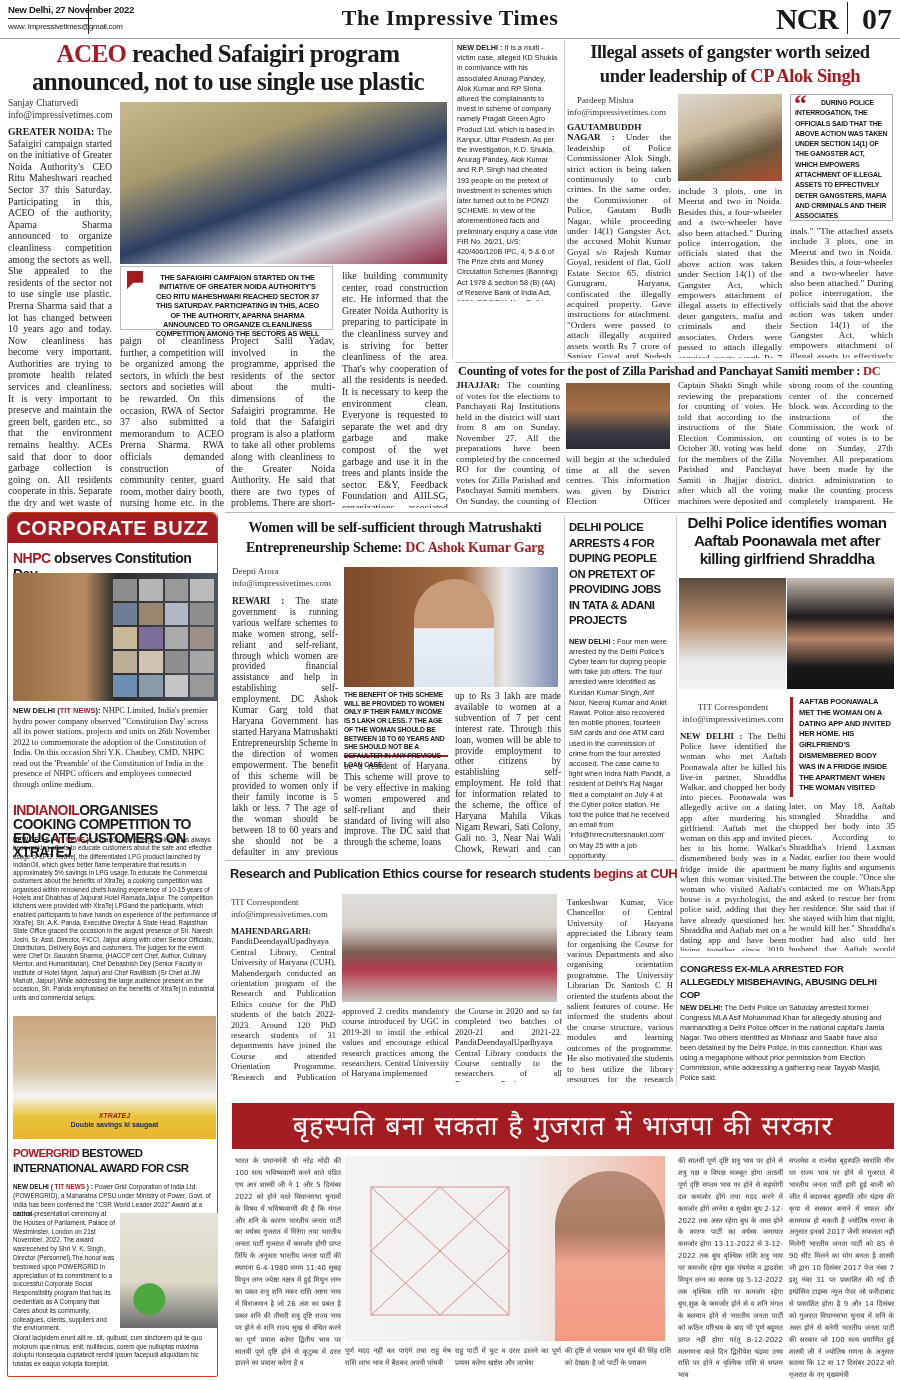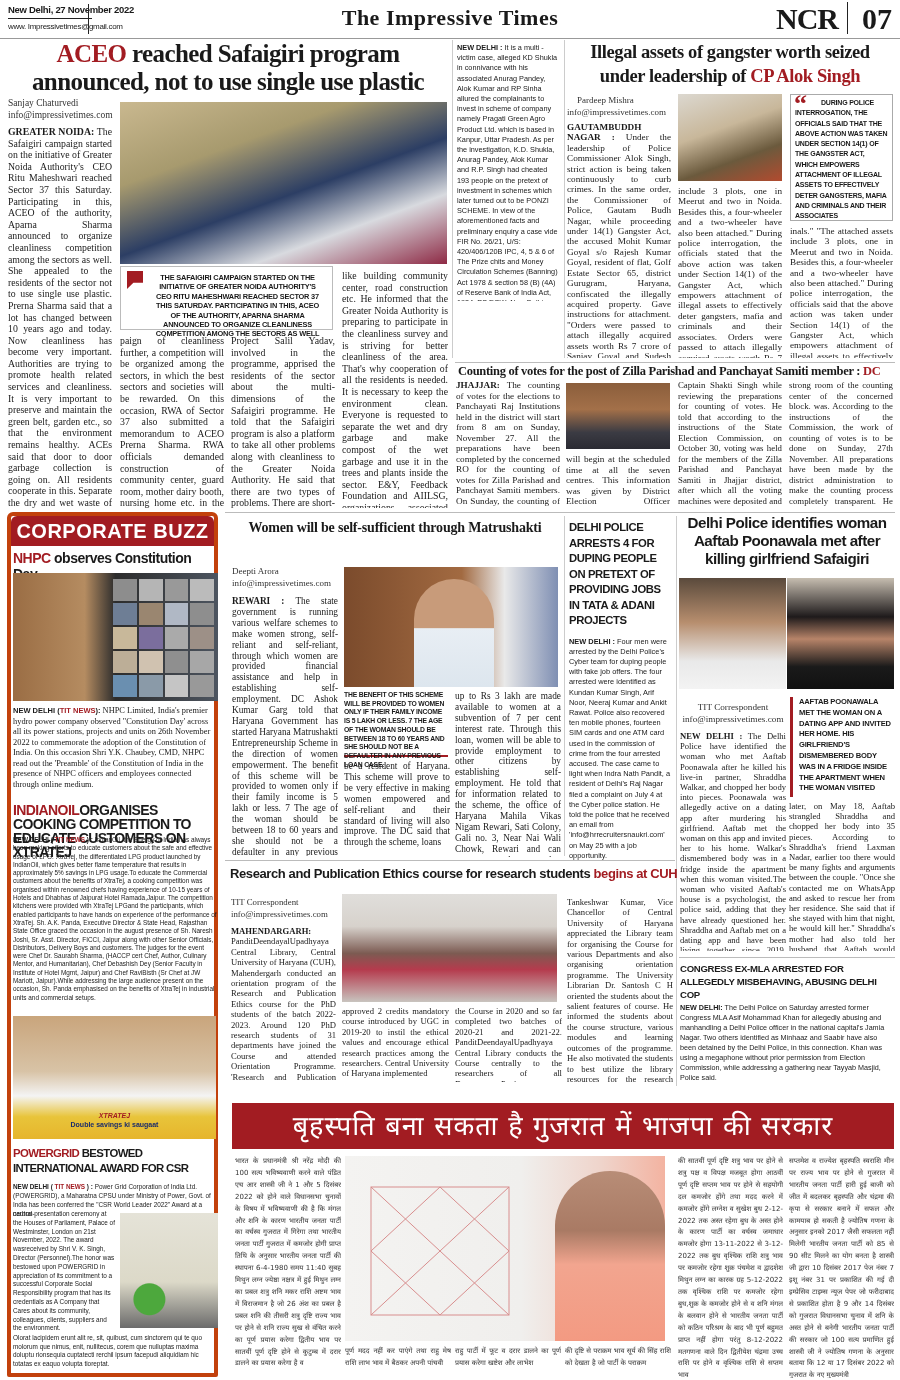--- a/index.html
+++ b/index.html
@@ -29,21 +29,21 @@
   .kicker { font-family: "Liberation Sans", "DejaVu Sans", sans-serif; font-weight: bold; font-size: 8.6px; line-height: 10.5px; text-transform: uppercase; letter-spacing: -0.2px; }
 
   .photo { background: linear-gradient(135deg, #8a7a6a 0%, #b7a58e 40%, #5e6f7e 100%); overflow: hidden; }
 
   .quote-box { border: 1px solid #bbb; padding: 6px 8px 4px 30px; background: #fff; }
   .quote-mark { position: absolute; left: 6px; top: 4px; width: 16px; height: 18px; background: #a21c22; clip-path: polygon(0 0,100% 0,100% 65%,40% 65%,0 100%); }
 
   .hr { background: #bbb; height: 1px; }
   .vr { background: #ccc; width: 1px; }
 
-  .corp-box { border: 4px solid #c2410c; border-radius: 6px 6px 2px 2px; }
+  .corp-box { border: 1px solid #c2410c; border-radius: 6px 6px 2px 2px; }
   .corp-head { background: #a21c22; color: #fff; text-align: center; font-family: "Liberation Sans", sans-serif; font-weight: bold; font-size: 20px; letter-spacing: 0.5px; padding: 4px 0 3px; border-radius: 6px 6px 0 0; }
 
   .hindi-banner { background: #a21c22; color: #fff; text-align: center; font-family: "DejaVu Sans", sans-serif; font-size: 27px; line-height: 46px; letter-spacing: 1px; }
   .hindi-txt { font-family: "DejaVu Sans", sans-serif; font-size: 7px; line-height: 11.9px; color: #333; text-align: justify; }
 </style>
 </head>
 <body>
 
 <div class="abs mast-left">
   <div class="mast-date">New Delhi, 27 November 2022</div>
@@ -172,20 +172,21 @@
 </div>
 <div class="abs sansbody" style="left:13px;top:1182px;width:206px;font-size:6.4px;line-height:9px;">
   <b>NEW DELHI ( </b><b class="red">TIT NEWS</b><b> ) :</b><span> Power Grid Corporation of India Ltd. (POWERGRID), a Maharatna CPSU under Ministry of Power, Govt. of India has been conferred the "CSR World Leader 2022" Award at a carbon-</span>
 </div>
 <div class="abs sansbody" style="left:13px;top:1210px;width:104px;height:125px;overflow:hidden;font-size:6.4px;line-height:8.8px;">neutral presentation ceremony at the Houses of Parliament, Palace of Westminster, London on 21st November, 2022. The award wasreceived by Shri V. K. Singh, Director (Personnel).The honor was bestowed upon POWERGRID in appreciation of its commitment to a successful Corporate Social Responsibility program that has its credentials as A Company that Cares about its community, colleagues, clients, suppliers and the environment.</div>
 <div class="abs photo" style="left:120px;top:1213px;width:98px;height:115px;background:radial-gradient(circle at 30% 75%,#4da83d 0 14%,transparent 15%),linear-gradient(180deg,#e5e3d8 0%,#dcd9c8 60%,#6b6b6b 100%);"></div>
 <div class="abs sansbody" style="left:13px;top:1334px;width:206px;font-size:6.4px;line-height:8.6px;">Olorat lacipidem erunt alit re, sit, quibust, cum sinctorem qui te quo molorum que nimus, enit, nullitecus, corem que nulluptas maxima doluptu rionsequia cuptatecti rerchil ipsum facepudi aliquidiam hic totatas ex eaquo volupta tioreptat.</div>
 
 <div class="abs" style="left:230px;top:518px;width:330px;text-align:center;font-size:14px;line-height:20px;font-weight:bold;letter-spacing:-0.2px;">
   <div>Women will be self-sufficient through Matrushakti</div>
+  <div><span>Entrepreneurship Scheme: </span><span class="red">DC Ashok Kumar Garg</span></div>
 </div>
 <div class="abs byline" style="left:232px;top:566px;width:110px;font-size:9px;">
   <div>Deepti Arora</div>
   <div>info@impressivetimes.com</div>
 </div>
 <div class="abs txt" style="left:232px;top:596px;width:106px;height:260px;overflow:hidden;font-size:9.3px;line-height:10.9px;">
   <b>REWARI :</b><span> The state government is running various welfare schemes to make women strong, self-reliant and self-reliant, through which women are provided financial assistance and help in establishing self-employment. DC Ashok Kumar Garg told that Haryana Government has started Haryana Matrushakti Entrepreneurship Scheme in the direction of women empowerment. The benefit of this scheme will be provided to women only if their family income is 5 lakh or less. 7 The age of the woman should be between 18 to 60 years and she should not be a defaulter in any previous loan case. It is mandatory for the woman to</span>
 </div>
 <div class="abs photo" style="left:344px;top:567px;width:214px;height:120px;background:linear-gradient(90deg,#7b4b2c 0%,#a26a41 55%,#e9e9e9 75%,#7f8fb3 100%);">
   <div style="position:absolute;left:70px;top:12px;width:80px;height:108px;border-radius:40px 40px 0 0;background:linear-gradient(180deg,#c89b7a 0%,#c89b7a 45%,#e8eef4 46%,#dde6ee 100%);"></div>
@@ -200,21 +201,21 @@
 
 <div class="abs" style="left:569px;top:520px;width:104px;">
   <div class="kicker" style="font-size:11.3px;line-height:15.5px;letter-spacing:-0.4px;">DELHI POLICE ARRESTS 4 FOR DUPING PEOPLE ON PRETEXT OF PROVIDING JOBS IN TATA &amp; ADANI PROJECTS</div>
   <div class="sansbody" style="font-size:7.4px;line-height:10.2px;margin-top:8px;">
     <b>NEW DELHI :</b><span> Four men were arrested by the Delhi Police's Cyber team for duping people with fake job offers. The four arrested were identified as Kundan Kumar Singh, Arif Noor, Neeraj Kumar and Ankit Rawat. Police also recovered ten mobile phones, fourteen SIM cards and one ATM card used in the commission of crime from the four arrested accused. The case came to light when Indra Nath Pandit, a resident of Delhi's Raj Nagar filed a complaint on July 4 at the Cyber police station. He told the police that he received an email from 'info@hrrecruitersnaukri.com' on May 25 with a job opportunity.</span>
   </div>
 </div>
 
 <div class="abs vr" style="left:676px;top:516px;height:570px;"></div>
 
-<div class="abs sans" style="left:678px;top:514px;width:218px;text-align:center;font-weight:bold;font-size:15.2px;line-height:18px;letter-spacing:-0.5px;">Delhi Police identifies woman Aaftab Poonawala met after killing girlfriend Safaigiri</div>
+<div class="abs sans" style="left:678px;top:514px;width:218px;text-align:center;font-weight:bold;font-size:15.2px;line-height:18px;letter-spacing:-0.5px;">Delhi Police identifies woman Aaftab Poonawala met after killing girlfriend Shraddha</div>
 <div class="abs photo" style="left:679px;top:578px;width:107px;height:111px;background:linear-gradient(180deg,#5a4a3c 0%,#b78e6e 40%,#e9e9e9 75%,#f3f3f3 100%);"></div>
 <div class="abs photo" style="left:787px;top:578px;width:107px;height:111px;background:linear-gradient(180deg,#c6bdb0 0%,#1e1a1b 35%,#b78469 55%,#1a1a1a 80%,#111 100%);"></div>
 <div class="abs byline" style="left:680px;top:702px;width:106px;text-align:center;font-size:9.2px;">
   <div>TIT Correspondent</div>
   <div>info@impressivetimes.com</div>
 </div>
 <div class="abs txt" style="left:680px;top:731px;width:106px;height:220px;overflow:hidden;font-size:8.6px;line-height:10.2px;">
   <b>NEW DELHI :</b><span> The Delhi Police have identified the woman who met Aaftab Poonawala after he killed his live-in partner, Shraddha Walkar, and chopped her body into pieces. Poonawala was allegedly active on a dating app after murdering his girlfriend. Aaftab met the woman on this app and invited her to his home. Walkar's dismembered body was in a fridge inside the apartment when this woman visited.The woman who visited Aaftab's house is a psychologist, the police said, adding that they have already questioned her. Shraddha and Aaftab met on a dating app and have been living together since 2019. They relocated to Delhi from Mumbai on May 8 this year. Ten days</span>
 </div>
 <div class="abs" style="left:790px;top:697px;width:104px;height:100px;border-left:3px solid #a21c22;padding-left:6px;">

